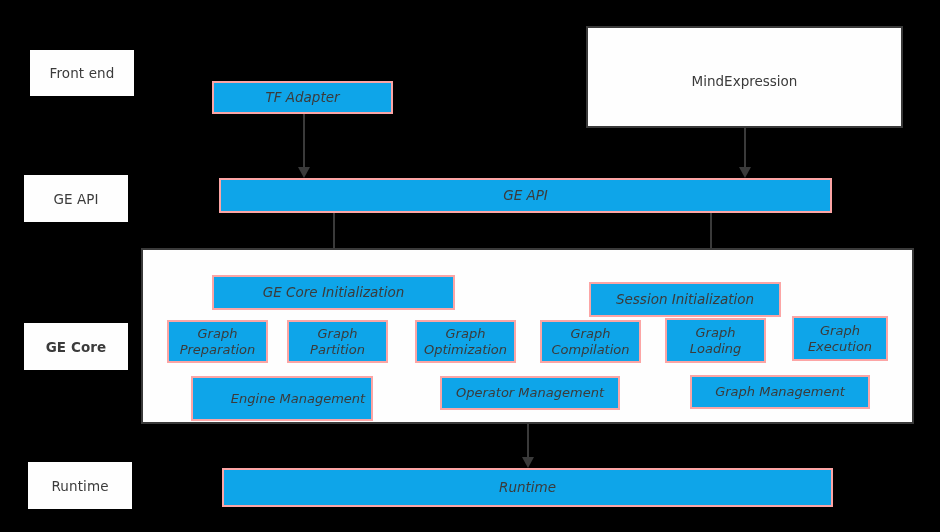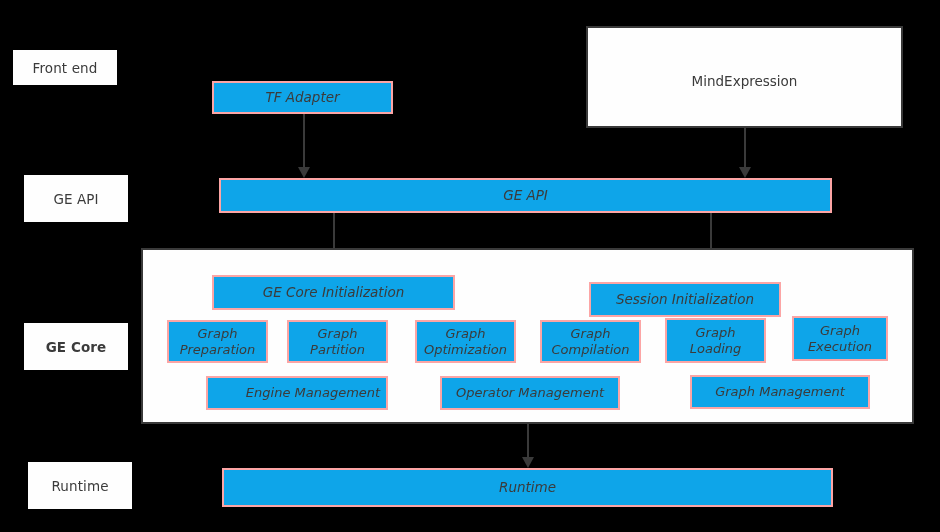--- a/index.html
+++ b/index.html
@@ -44,21 +44,21 @@
     position:absolute;left:-5px;width:0;height:0;
     border-left:6px solid transparent;border-right:6px solid transparent;
     border-top:11px solid #3a3a3a;
   }
 </style>
 </head>
 <body>
 
 <div id="canvas">
 
-  <div class="tier-label" style="left:13px;top:50px;width:104px;height:35px;">Front end</div>
+  <div class="tier-label" style="left:30px;top:50px;width:104px;height:46px;">Front end</div>
 
   <div class="tier-label" style="left:24px;top:175px;width:104px;height:47px;">GE API</div>
 
   <div class="tier-label" style="left:24px;top:323px;width:104px;height:47px;font-weight:bold;">GE Core</div>
 
   <div class="tier-label" style="left:28px;top:462px;width:104px;height:47px;">Runtime</div>
 
   <div class="box" style="left:212px;top:81px;width:181px;height:33px;">TF Adapter</div>
 
   <div class="container-box" style="left:586px;top:26px;width:317px;height:102px;">
@@ -99,21 +99,21 @@
 Partition</div>
   <div class="box cell two-line" style="left:415px;top:320px;width:101px;height:43px;">Graph
 Optimization</div>
   <div class="box cell two-line" style="left:540px;top:320px;width:101px;height:43px;">Graph
 Compilation</div>
   <div class="box cell two-line" style="left:665px;top:318px;width:101px;height:45px;">Graph
 Loading</div>
   <div class="box cell two-line" style="left:792px;top:316px;width:96px;height:45px;">Graph
 Execution</div>
 
-  <div class="box cell" style="left:206px;top:376px;width:182px;height:34px;padding-left:32px;">Engine Management</div>
+  <div class="box cell" style="left:191px;top:376px;width:182px;height:45px;padding-left:32px;">Engine Management</div>
   <div class="box cell" style="left:440px;top:376px;width:180px;height:34px;">Operator Management</div>
   <div class="box cell" style="left:690px;top:375px;width:180px;height:34px;">Graph Management</div>
 
   <div class="arrow" style="left:527px;top:424px;">
     <div class="shaft" style="height:33px;"></div>
     <div class="head" style="top:33px;"></div>
   </div>
 
   <div class="box" style="left:222px;top:468px;width:611px;height:39px;">Runtime</div>
 

